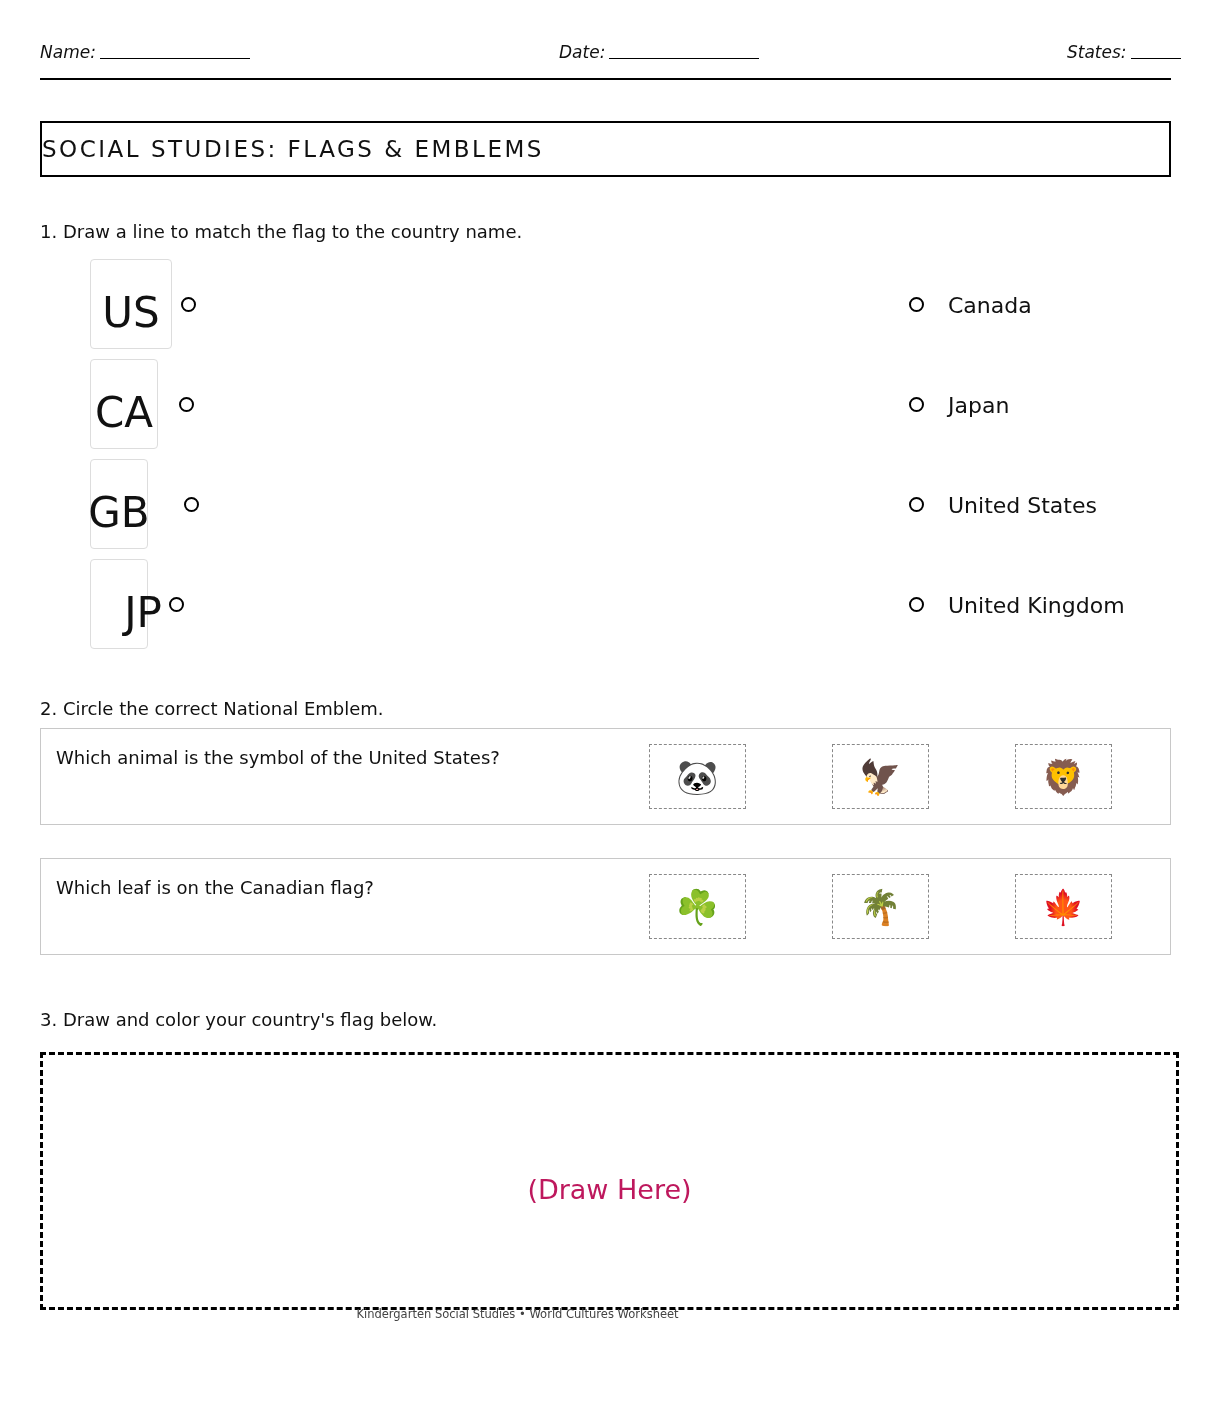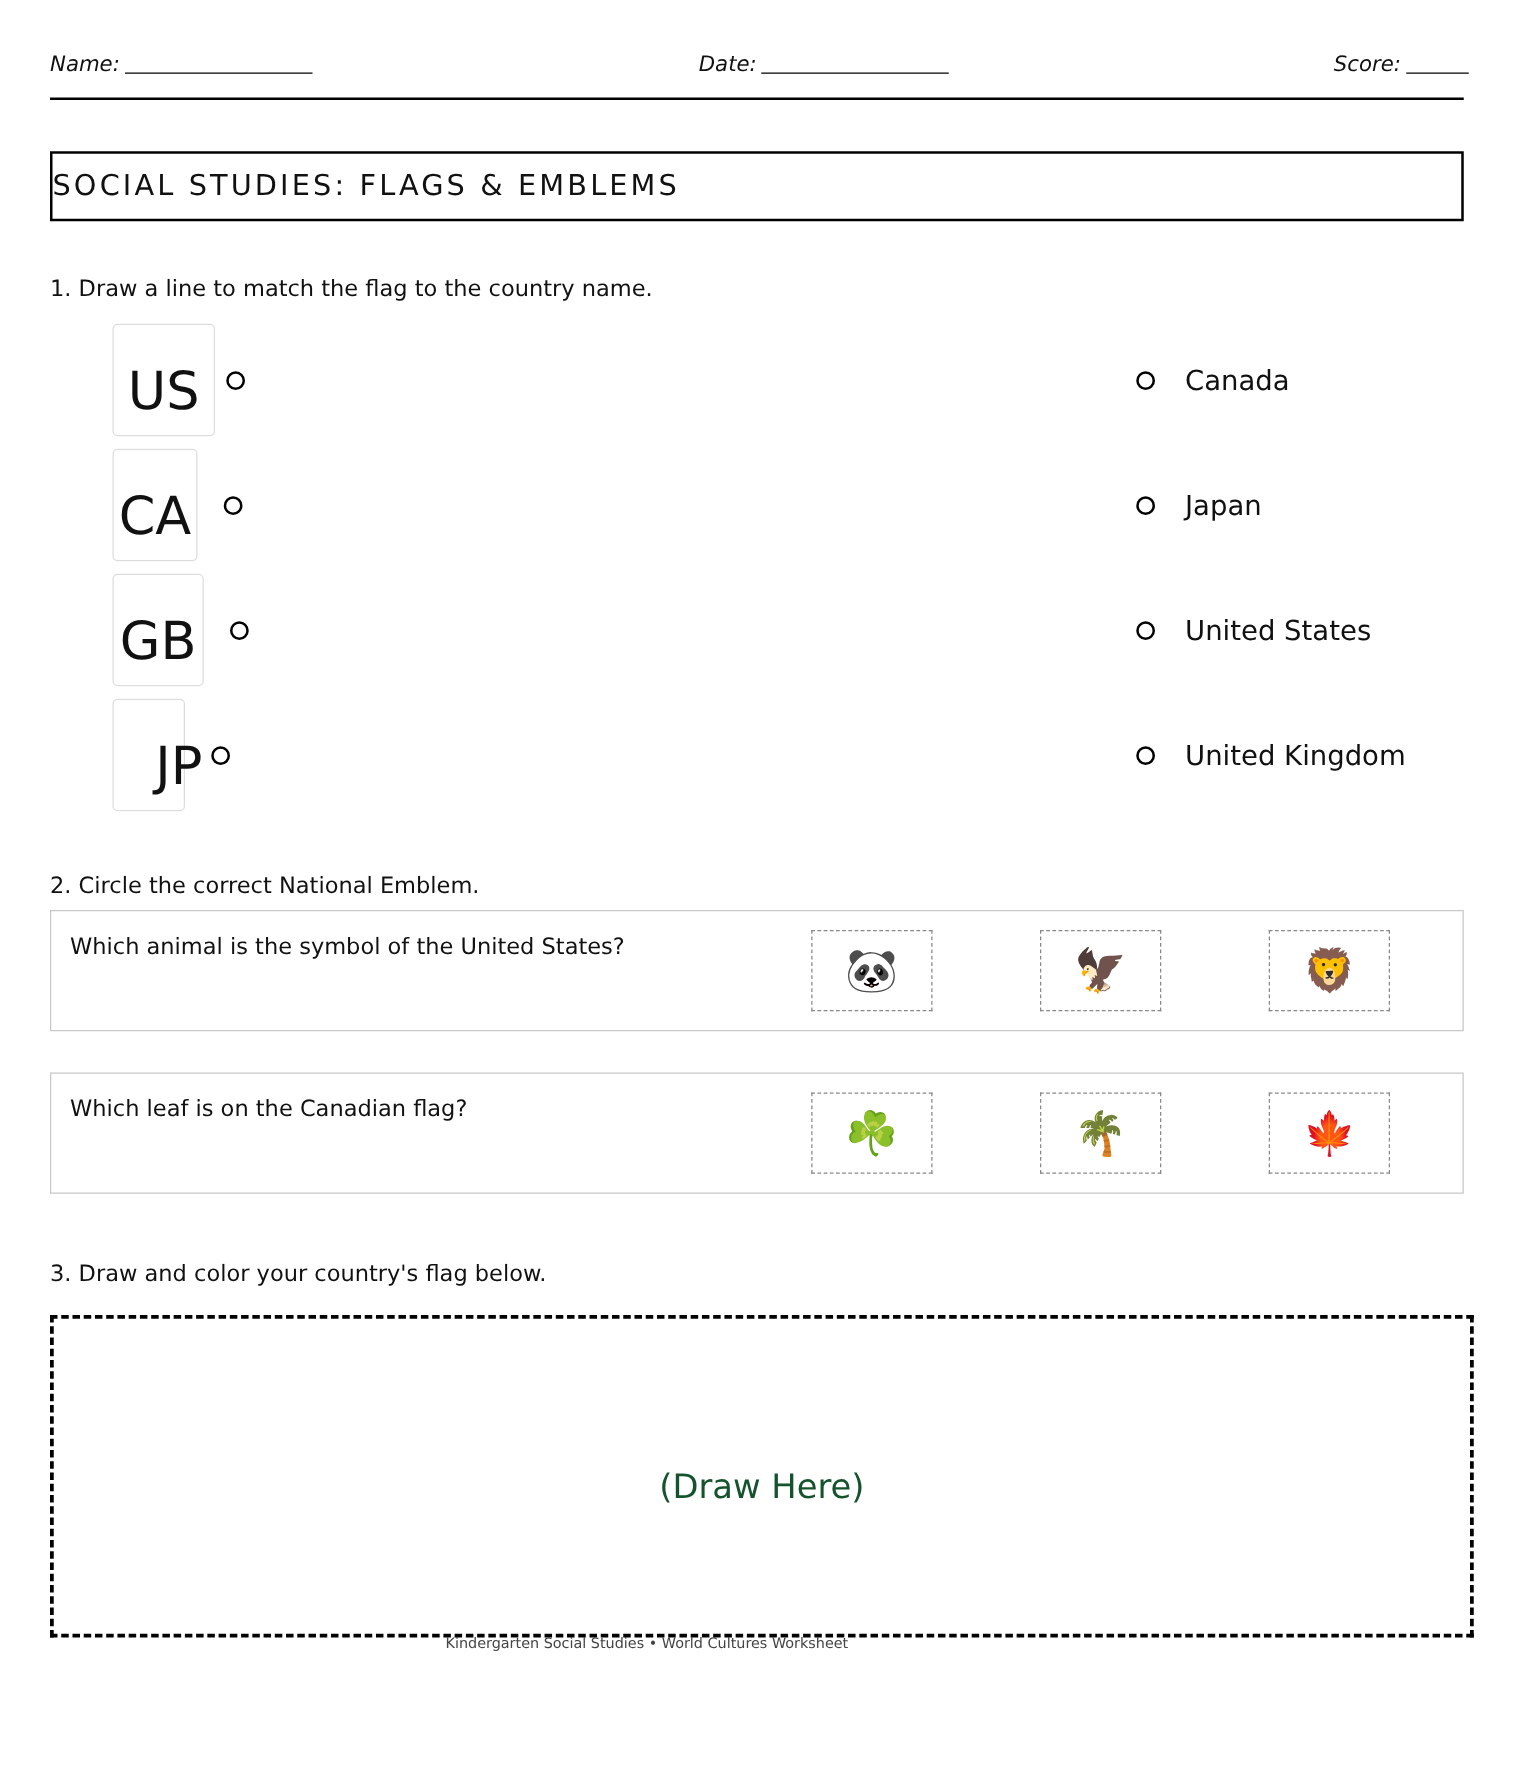--- a/index.html
+++ b/index.html
@@ -43,58 +43,58 @@
   .emblem-opt {
     position: absolute; top: 15px; width: 95px; height: 63px; border: 1px dashed #888;
     display: flex; align-items: center; justify-content: center; font-size: 34px;
   }
 
   
   .draw-box {
     position: absolute; left: 40px; top: 1052px; width: 1133px; height: 252px;
     border: 3px dashed #000; display: flex; align-items: center; justify-content: center;
   }
-  .draw-box span { font-size: 27px; color: #14532d; margin-top: 16px; }
+  .draw-box span { font-size: 27px; color: #be185d; margin-top: 16px; }
 
   .footer { position: absolute; left: 0; width: 1035px; top: 1307px; text-align: center; font-size: 11.5px; color: #444; }
 </style>
 </head>
 <body>
 
 <div class="hdr-field" style="left:40px;">
   <span class="lbl">Name:</span>
   <span class="line" style="width:150px;"></span>
 </div>
 <div class="hdr-field" style="left:559px;">
   <span class="lbl">Date:</span>
   <span class="line" style="width:150px;"></span>
 </div>
 <div class="hdr-field" style="left:1067px;">
-  <span class="lbl">Score:</span>
+  <span class="lbl">States:</span>
   <span class="line" style="width:50px;"></span>
 </div>
 <div class="hdr-rule"></div>
 
 <div class="title-box">
   <span>SOCIAL STUDIES: FLAGS &amp; EMBLEMS</span>
 </div>
 
 <div class="q-heading" style="top:221px;">1. Draw a line to match the flag to the country name.</div>
 
 <div class="flag-card" style="top:259px; width:82px;">
   <span>US</span>
 </div>
 <div class="dot" style="left:181px; top:297px;"></div>
 
 <div class="flag-card" style="top:359px; width:68px;">
   <span>CA</span>
 </div>
 <div class="dot" style="left:179px; top:397px;"></div>
 
-<div class="flag-card" style="top:459px; width:73px;">
+<div class="flag-card" style="top:459px; width:58px;">
   <span>GB</span>
 </div>
 <div class="dot" style="left:184px; top:497px;"></div>
 
 <div class="flag-card" style="top:559px; width:58px;padding-left:48px;">
   <span>JP</span>
 </div>
 <div class="dot" style="left:169px; top:597px;"></div>
 
 <div class="dot" style="left:909px; top:297px;"></div>

